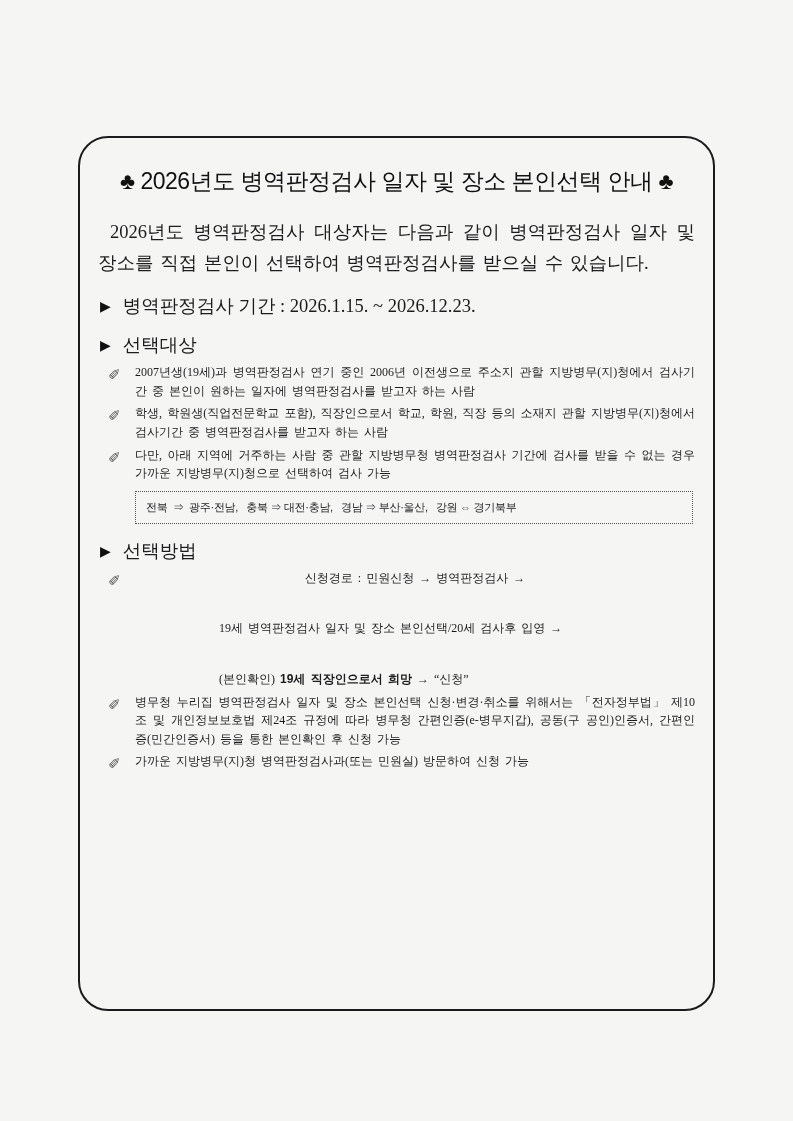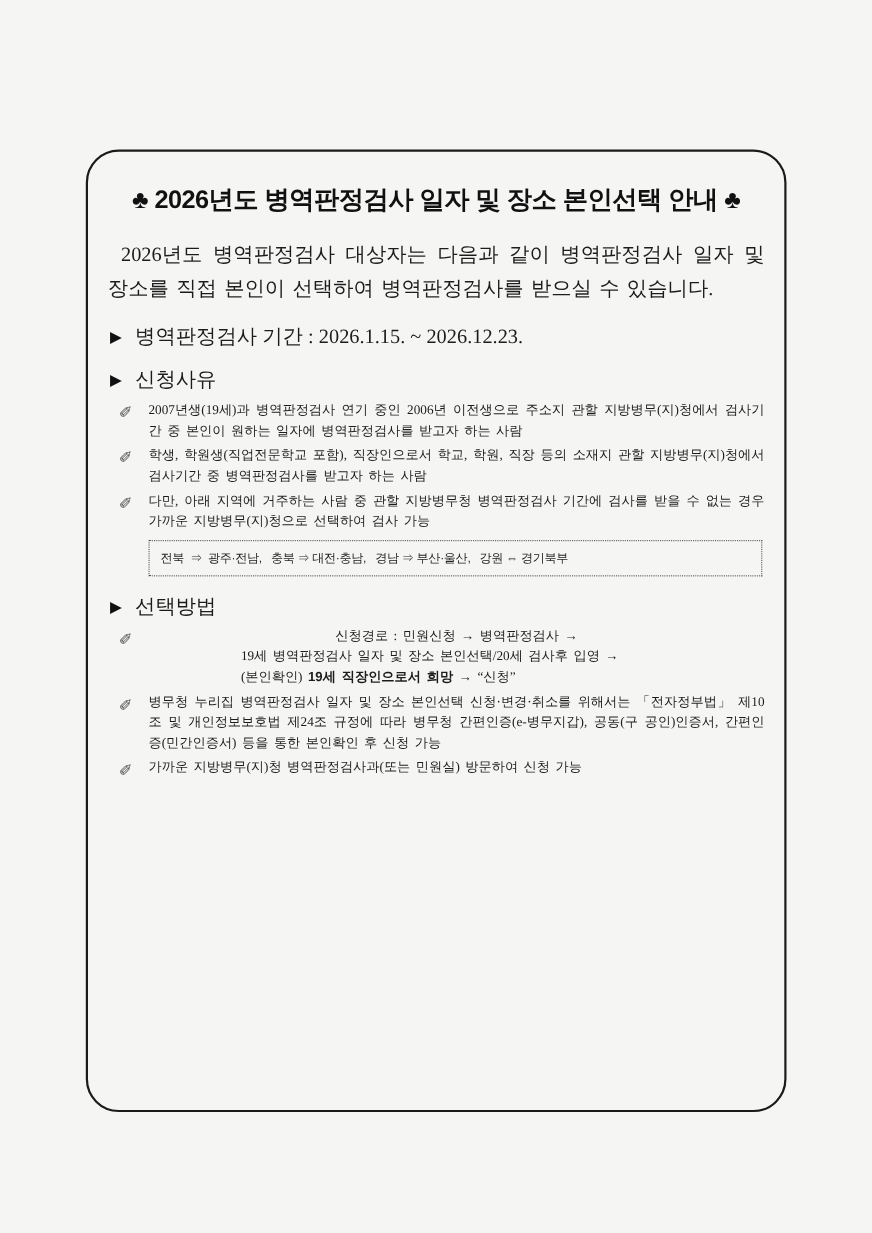--- a/index.html
+++ b/index.html
@@ -15,21 +15,21 @@
     left:78px; top:136px;
     width:637px; height:875px;
     border:2px solid #1b1b1b;
     border-radius:30px;
     background:#f5f5f4;
     padding:26px 18px 0 18px;
     overflow:hidden;
   }
   .title {
     font-family:"Liberation Sans", sans-serif;
-    font-weight:bold;
+    font-weight:normal;
     font-size:23px;
     letter-spacing:-0.5px;
     text-align:center;
     margin:2px 0 20px 0;
     color:#111;
   }
   .intro {
     font-size:18.5px;
     line-height:1.68;
     text-align:justify;
@@ -64,21 +64,21 @@
     padding-top:3px;
   }
   .btext {
     flex:1;
     font-size:12px;
     line-height:1.55;
     text-align:justify;
     word-spacing:2px;
   }
   .route-line { text-align:center; }
-  .route-indent { margin-left:84px; text-align:left; }
+  .route-indent { margin-left:84px; text-align:left;margin-top:32px; }
   .route-bold {
     font-family:"Liberation Sans", sans-serif;
     font-weight:bold;
   }
   .region-box {
     margin:8px 2px 10px 37px;
     border:1.5px dotted #555;
     padding:8px 10px;
     font-family:"Liberation Sans", sans-serif;
     font-size:11px;
@@ -96,21 +96,21 @@
 
   <p class="intro">2026년도 병역판정검사 대상자는 다음과 같이 병역판정검사 일자 및 장소를 직접 본인이 선택하여 병역판정검사를 받으실 수 있습니다.</p>
 
   <div class="sec-line">
     <span class="tri">▶</span>
     <span>병역판정검사 기간 : 2026.1.15. ~ 2026.12.23.</span>
   </div>
 
   <div class="sec-line">
     <span class="tri">▶</span>
-    <span>신청사유</span>
+    <span>선택대상</span>
   </div>
 
   <div class="bullet">
     <span class="pen">✐</span>
     <div class="btext">2007년생(19세)과 병역판정검사 연기 중인 2006년 이전생으로 주소지 관할 지방병무(지)청에서 검사기간 중 본인이 원하는 일자에 병역판정검사를 받고자 하는 사람</div>
   </div>
 
   <div class="bullet">
     <span class="pen">✐</span>
     <div class="btext">학생, 학원생(직업전문학교 포함), 직장인으로서 학교, 학원, 직장 등의 소재지 관할 지방병무(지)청에서 검사기간 중 병역판정검사를 받고자 하는 사람</div>

